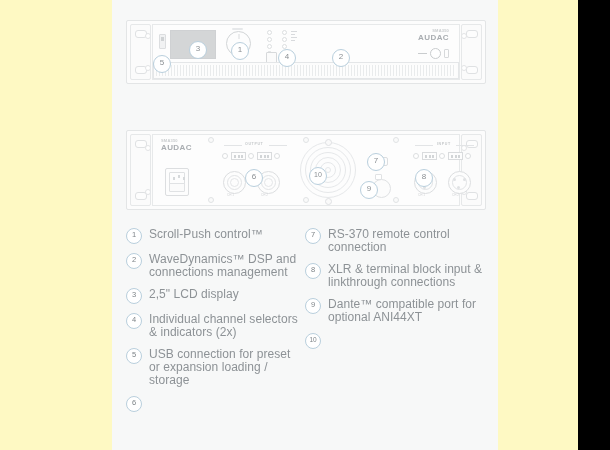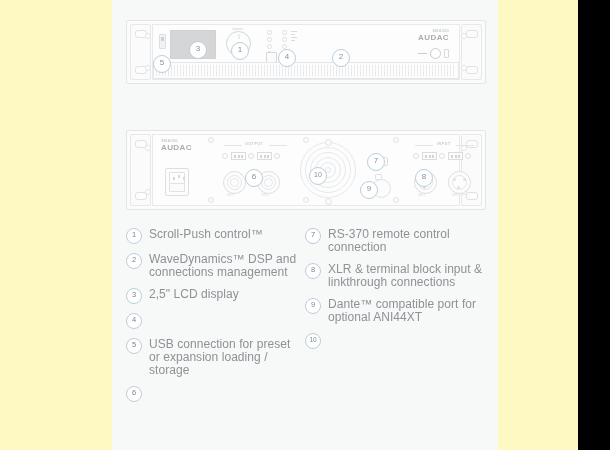--- a/index.html
+++ b/index.html
@@ -675,20 +675,21 @@
         <div class="legend-item">
           <span class="legend-bullet">2</span>
           <span class="legend-text">WaveDynamics™ DSP and connections management</span>
         </div>
         <div class="legend-item">
           <span class="legend-bullet">3</span>
           <span class="legend-text">2,5" LCD display</span>
         </div>
         <div class="legend-item">
           <span class="legend-bullet">4</span>
+          <span class="legend-text">Individual channel selectors &amp; indicators (2x)</span>
         </div>
         <div class="legend-item">
           <span class="legend-bullet">5</span>
           <span class="legend-text">USB connection for preset or expansion loading / storage</span>
         </div>
         <div class="legend-item">
           <span class="legend-bullet">6</span>
         </div>
       </div>
 

